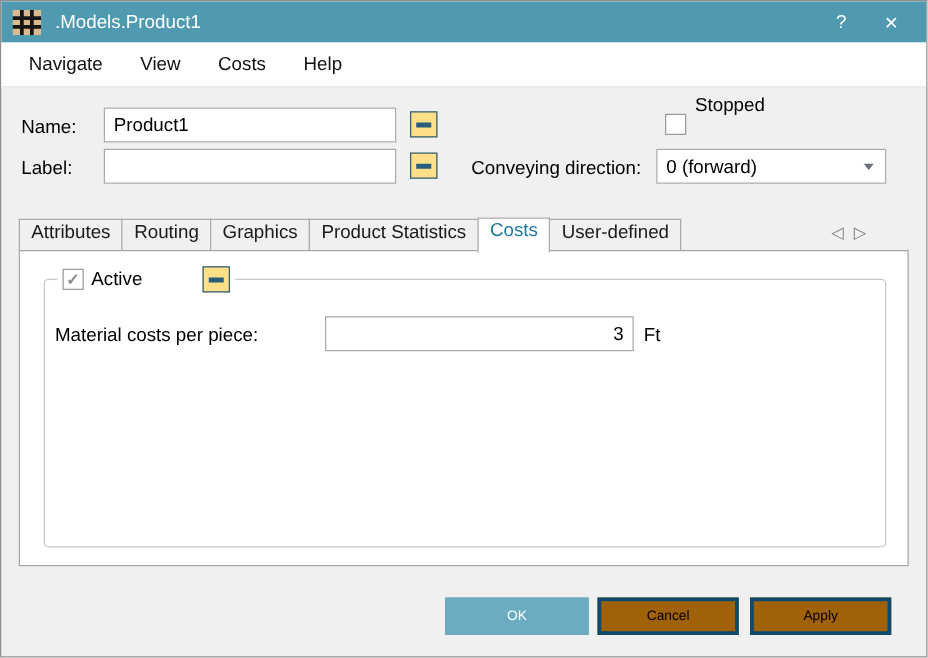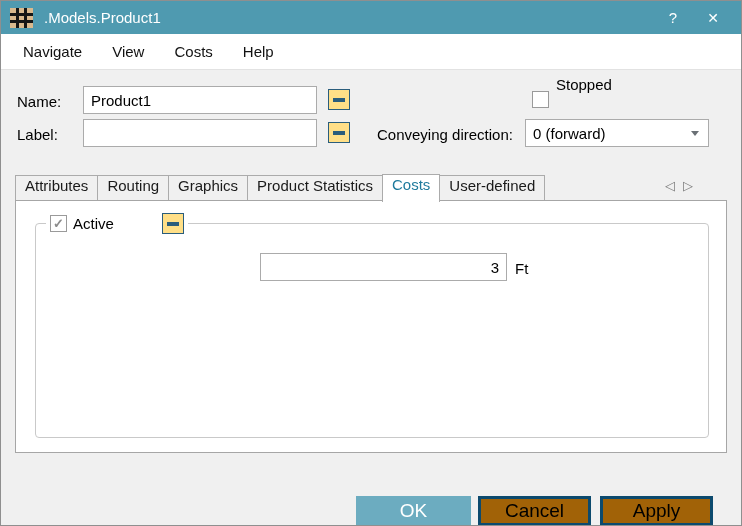--- a/index.html
+++ b/index.html
@@ -82,22 +82,22 @@
   }
   .legend {
     position:absolute; left:10px; top:-11px; background:#ffffff;
     display:flex; align-items:center; padding:0 4px;
   }
   .legend .checkbox { position:static; }
   .legend .legend-label { font-size:15px; color:#000; margin-left:6px; }
   .legend .inherit-btn { position:static; margin-left:48px; }
   
   .btn {
-    position:absolute; top:477px; height:30px; font-size:19px;
-    display:flex; align-items:center; justify-content:center; cursor:default;margin-top:18px;
+    position:absolute; top:477px; height:30px; font-size:11px;
+    display:flex; align-items:center; justify-content:center; cursor:default;
   }
   .btn.primary { background:#6cacc0; color:#ffffff; border:1px solid #6cacc0; }
   .btn.secondary { background:#a16207; color:#000; border:3px solid #0c4a6e; }
 </style>
 </head>
 <body>
 
 <div class="window">
 
   <div class="titlebar">
@@ -170,20 +170,21 @@
 
   <div class="pane">
     <div class="groupbox">
       <div class="legend">
         <span class="checkbox">✓</span>
         <span class="legend-label">Active</span>
         <span class="inherit-btn">
           <span class="bar"></span>
         </span>
       </div>
+      <span class="lbl" style="left:8px; top:36px;">Material costs per piece:</span>
       <input class="txt" style="left: 224px; top: 29px; width: 247px; height: 28px; text-align: right;" value="3">
       <span class="lbl" style="left:479px; top:36px;">Ft</span>
     </div>
   </div>
 
   <div class="btn primary" style="left:355px; width:115px;">OK</div>
   <div class="btn secondary" style="left:477px; width:113px;">Cancel</div>
   <div class="btn secondary" style="left:599px; width:113px;">Apply</div>
 
 </div>

